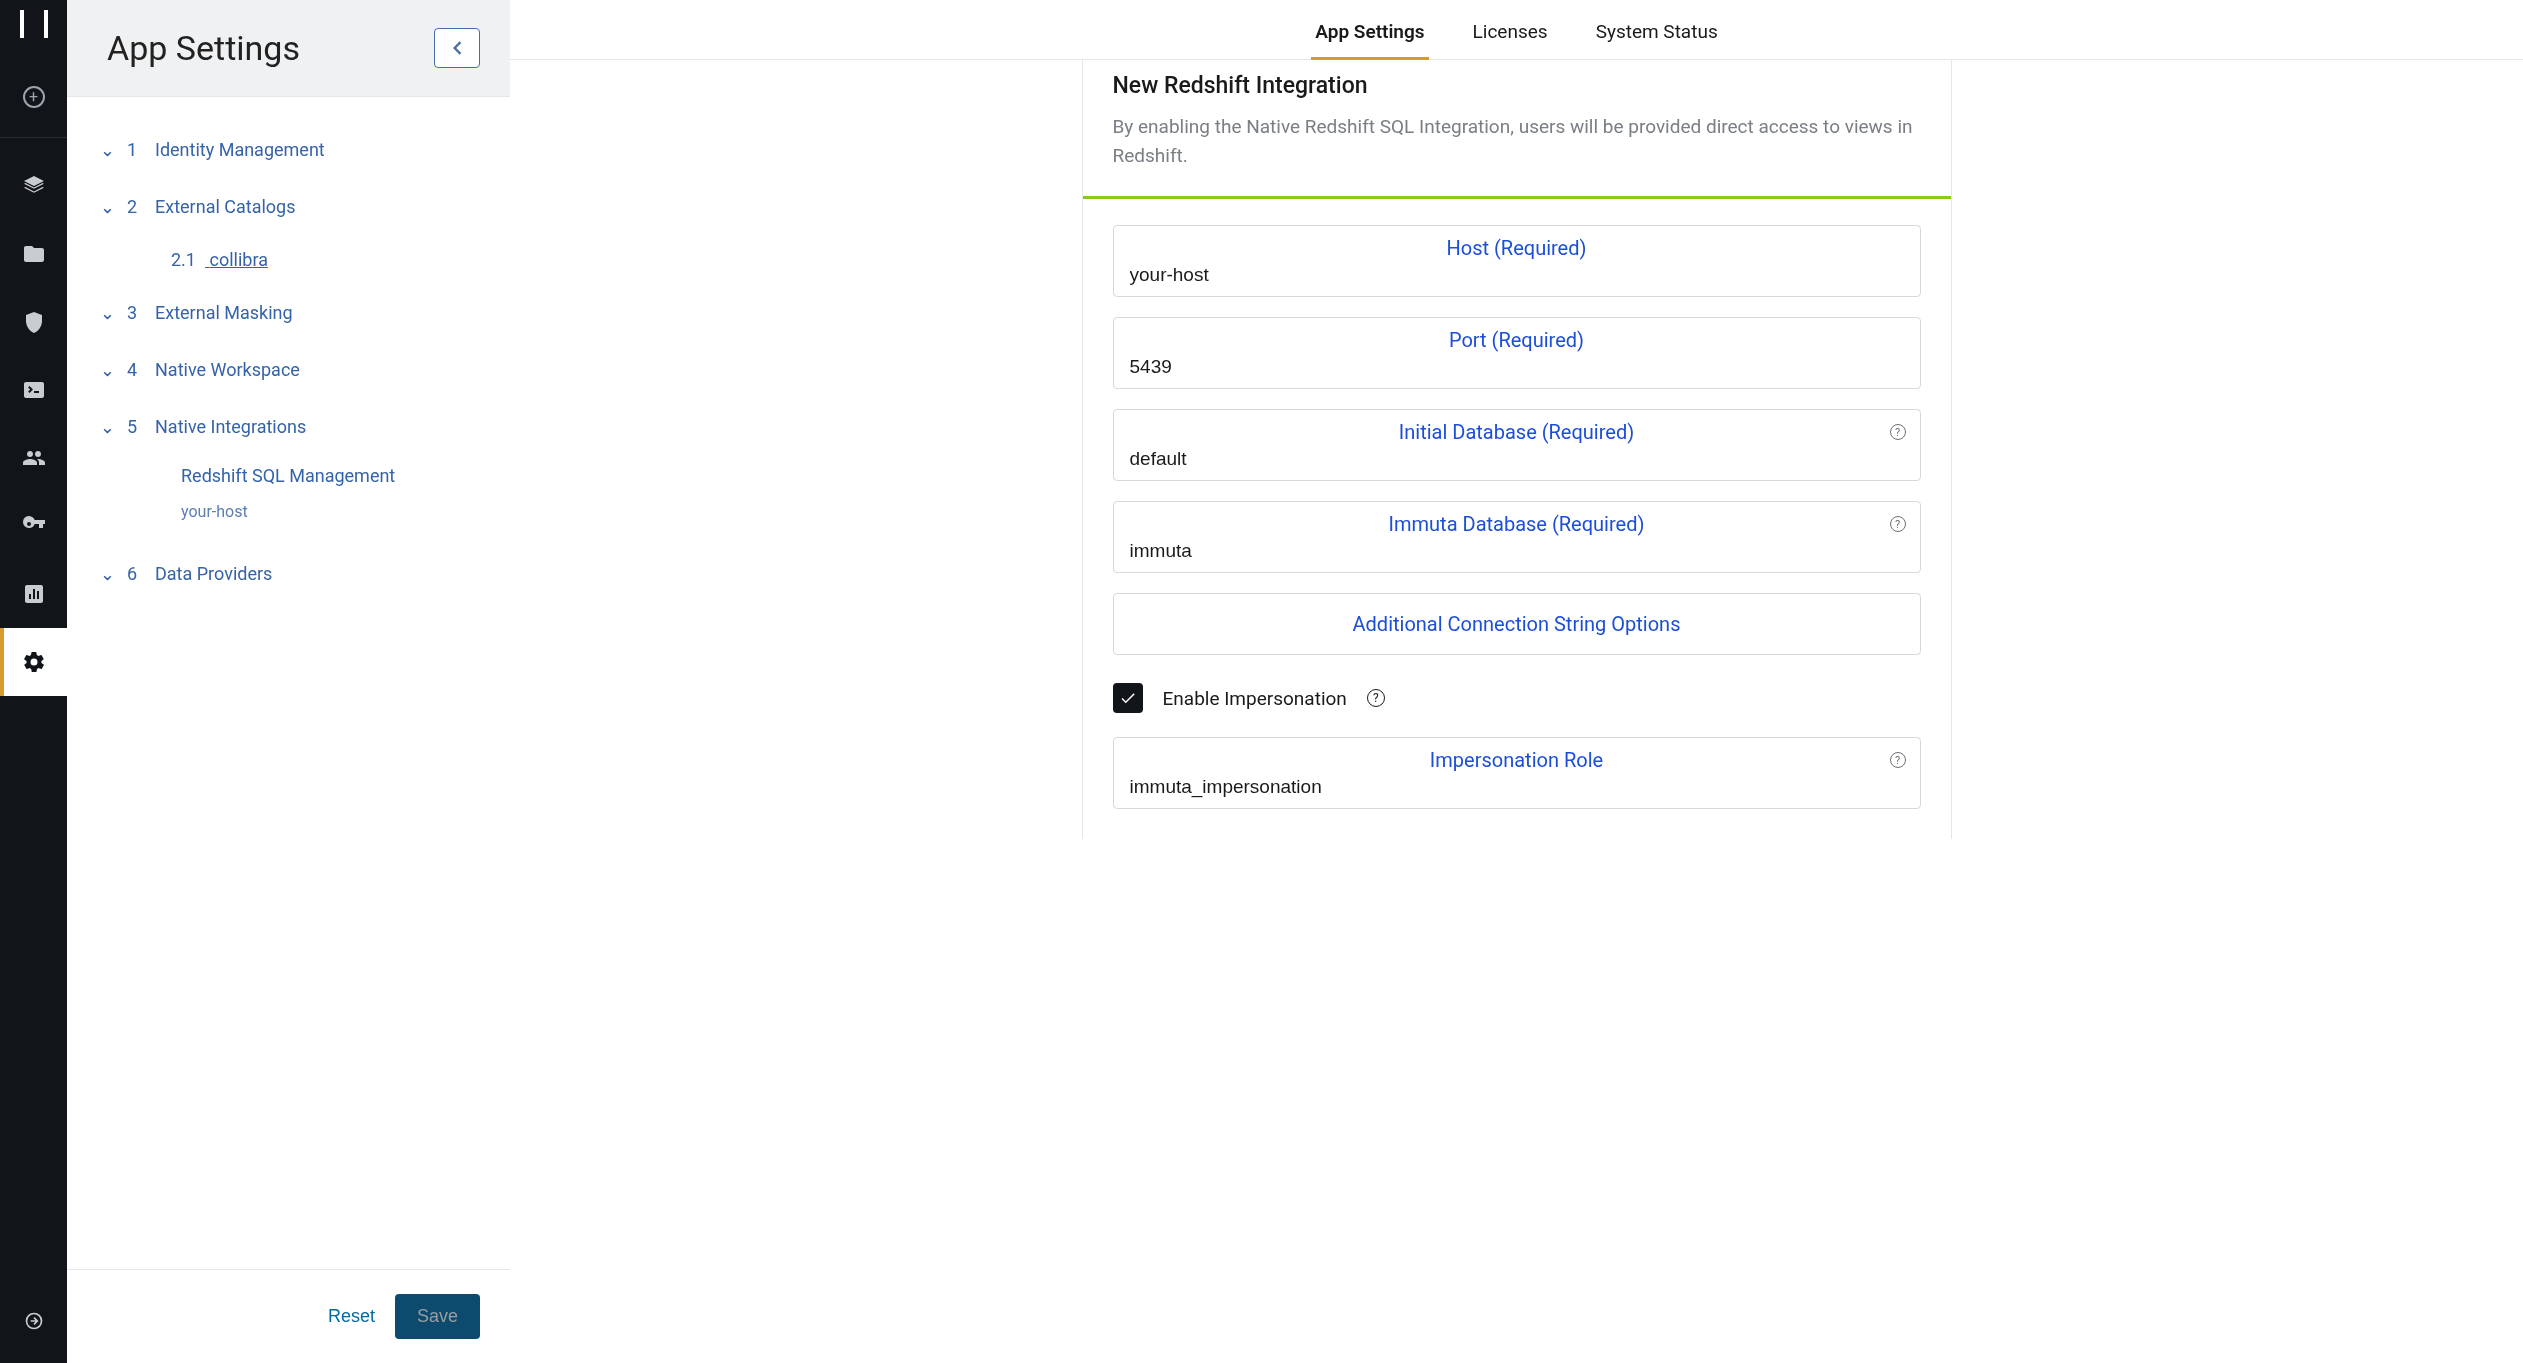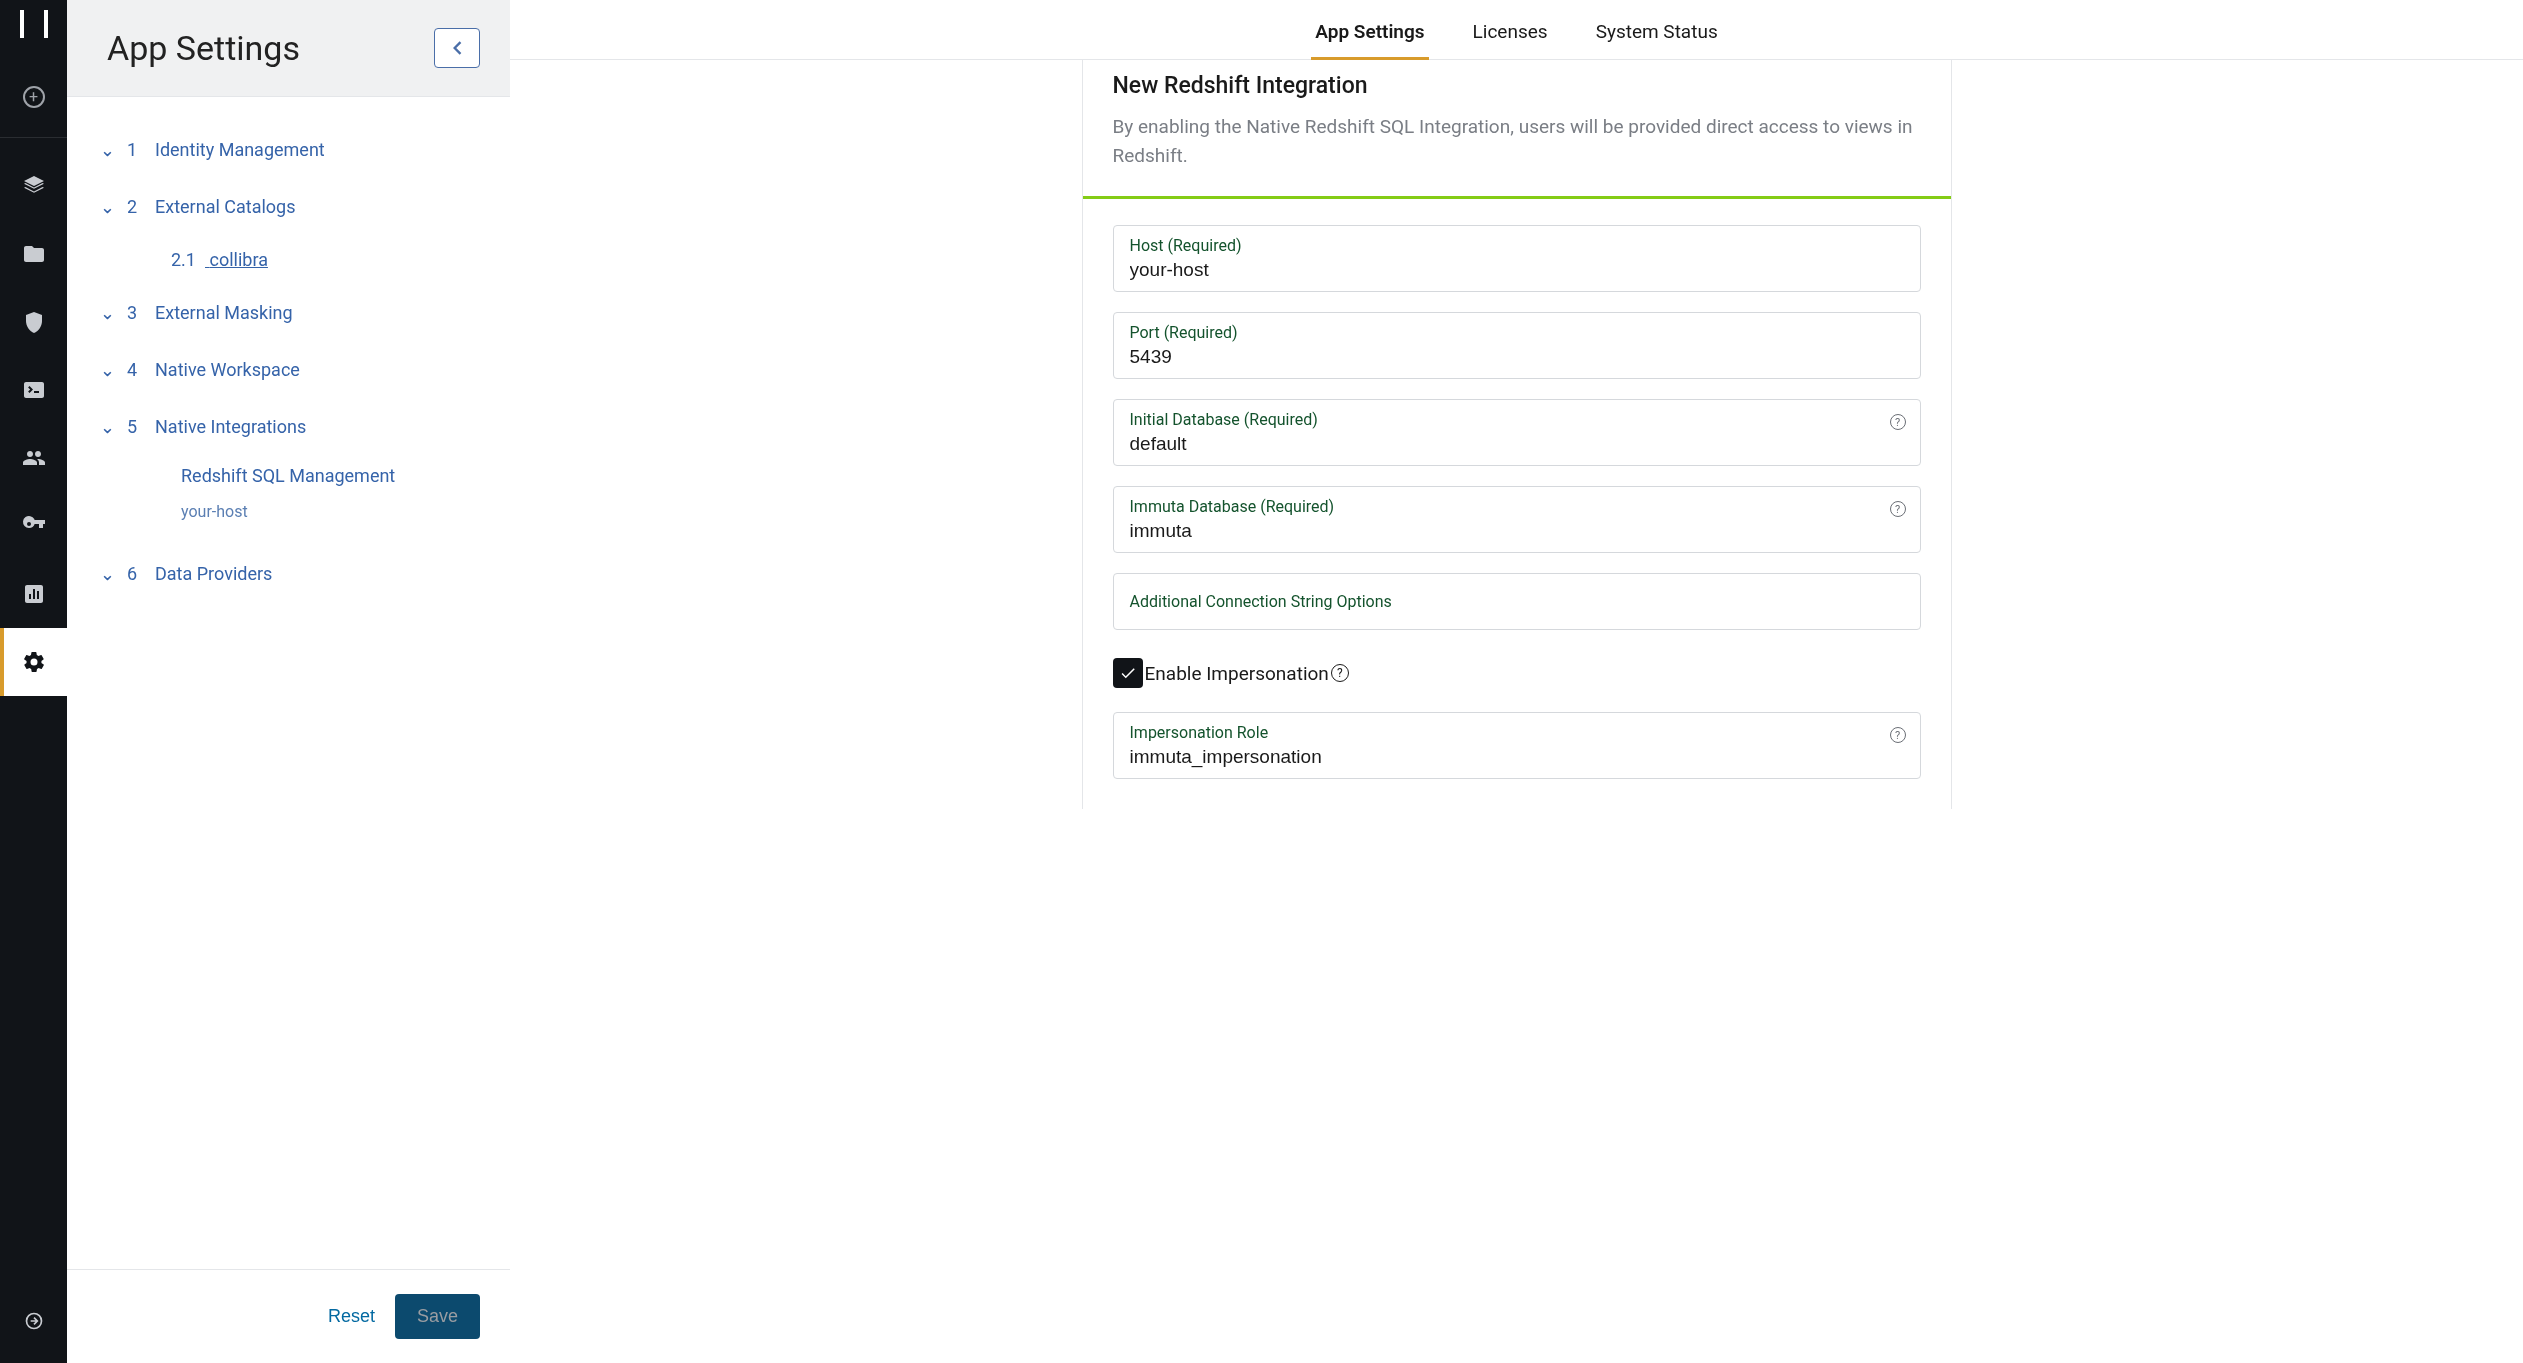--- a/index.html
+++ b/index.html
@@ -52,25 +52,25 @@
 
 .content { flex:1; overflow-y:auto; display:flex; justify-content:center; padding: 0 40px 40px;}
 .panel { width: 100%; max-width: 870px; }
 .panel-card { border-left:1px solid #e4e6e9; border-right:1px solid #e4e6e9; }
 .panel-head { padding: 12px 30px 26px; border-bottom:3px solid #84cc16;}
 .panel-title { font-size:23px; font-weight:500; margin-bottom:14px;}
 .panel-desc { font-size:19px; color:#7a7e85; line-height:1.5;}
 .section { padding: 26px 30px 10px;}
 .sec-title { font-size:19px; font-weight:500; margin-bottom:20px;}
 .field { border:1px solid #d5d8dc; border-radius:4px; padding:10px 16px 10px; margin-bottom:20px; position:relative;}
-.field-label { font-size:16px; color:#14532d; margin-bottom:4px; display:block;}
+.field-label { font-size:20px; color:#1d4ed8; margin-bottom:4px; display:block;text-align:center;}
 .field-value { font-size:19px; color:#1a1a1a; border:none; outline:none; width:100%; background:transparent;}
 .field .help { position:absolute; right:14px; top:14px; width:16px;height:16px;border:1.5px solid #6b6f76;border-radius:50%; font-size:11px; color:#6b6f76; display:flex;align-items:center;justify-content:center;}
 .field.empty .field-label{margin-bottom:0;}
-.checkbox-row { display:flex; align-items:center; gap:2px; padding: 8px 0 24px;}
+.checkbox-row { display:flex; align-items:center; gap:20px; padding: 8px 0 24px;}
 .cb { width:30px;height:30px;border-radius:4px;background:#111418;display:flex;align-items:center;justify-content:center;color:#fff;}
 .cb svg{width:18px;height:18px;}
 .cb-label{font-size:19px;}
 .cb-help{width:18px;height:18px;border:1.5px solid #1a1a1a;border-radius:50%;font-size:12px;display:flex;align-items:center;justify-content:center;}
 </style>
 </head>
 <body>
 
 <div class="app">
 

